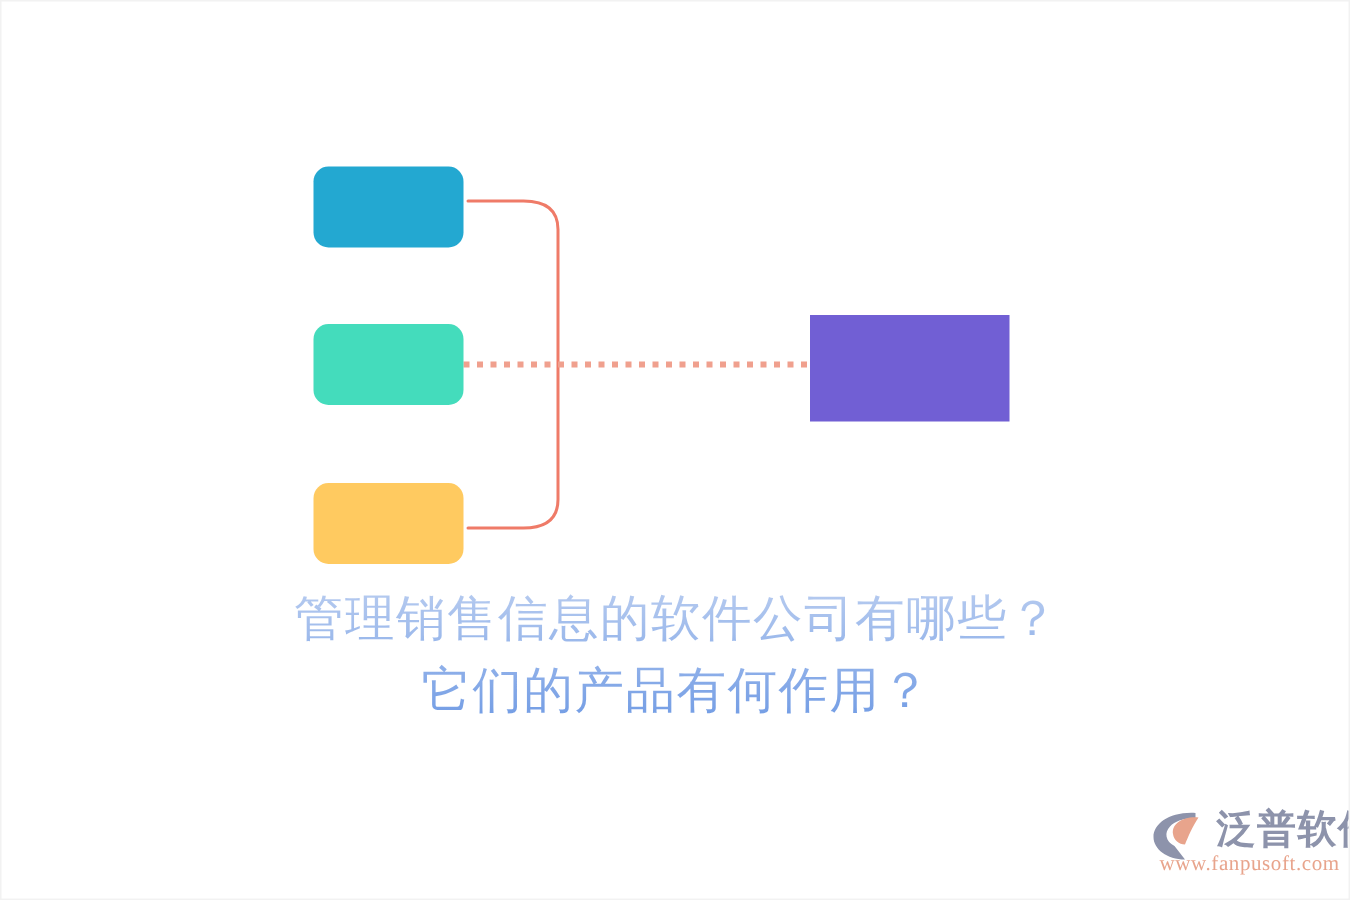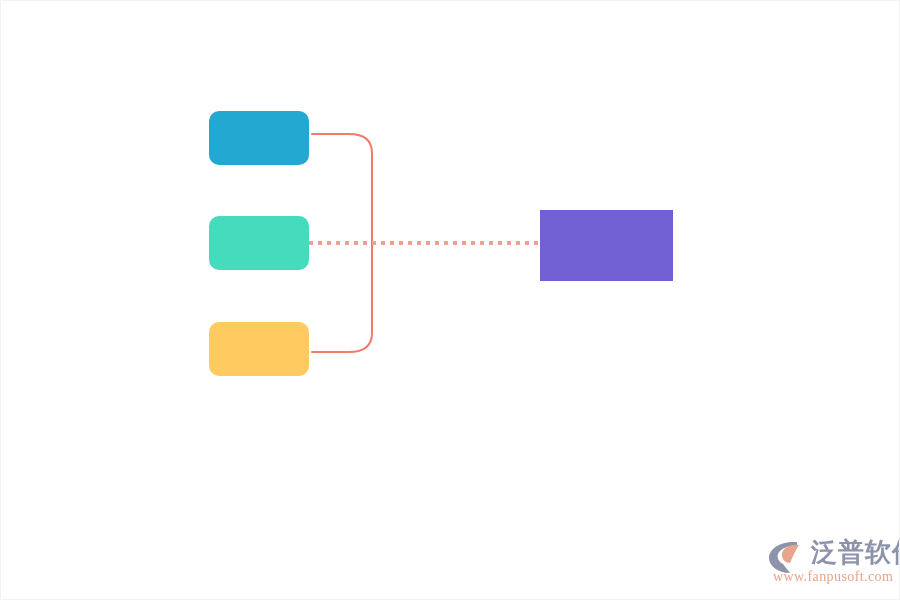--- a/index.html
+++ b/index.html
@@ -130,20 +130,22 @@
     <div class="node rounded" id="node-blue" style="background: rgb(35, 168, 209); left: 208px; top: 110px; width: 100px; height: 54px; border-radius: 10px;"></div>
 
     <div class="node rounded" id="node-teal" style="background: rgb(68, 220, 188); left: 208px; top: 215px; width: 100px; height: 54px; border-radius: 10px;"></div>
 
     <div class="node rounded" id="node-yellow" style="background: rgb(255, 202, 96); left: 208px; top: 321px; width: 100px; height: 54px; border-radius: 10px;"></div>
 
     <div class="node sharp" id="node-purple" style="background: rgb(113, 95, 212); left: 539px; top: 209px; width: 133px; height: 71px; border-radius: 0px;"></div>
   </div>
 
   <div id="headline" style="background-image: linear-gradient(rgb(185, 205, 240) 0%, rgb(111, 154, 228) 100%);">
+    <span class="line">管理销售信息的软件公司有哪些？</span>
+    <span class="line">它们的产品有何作用？</span>
   </div>
 
   <div id="logo">
     <svg id="logo-mark" viewBox="0 0 42 34" xmlns="http://www.w3.org/2000/svg">
       <path d="M 30 2
                C 13 1 2 9 2 18
                C 2 26 11 33 23 33
                L 16 24
                C 10 21 9 15 13 11
                C 17 7 24 5 30 6 Z" fill="#8d93ab"></path>

